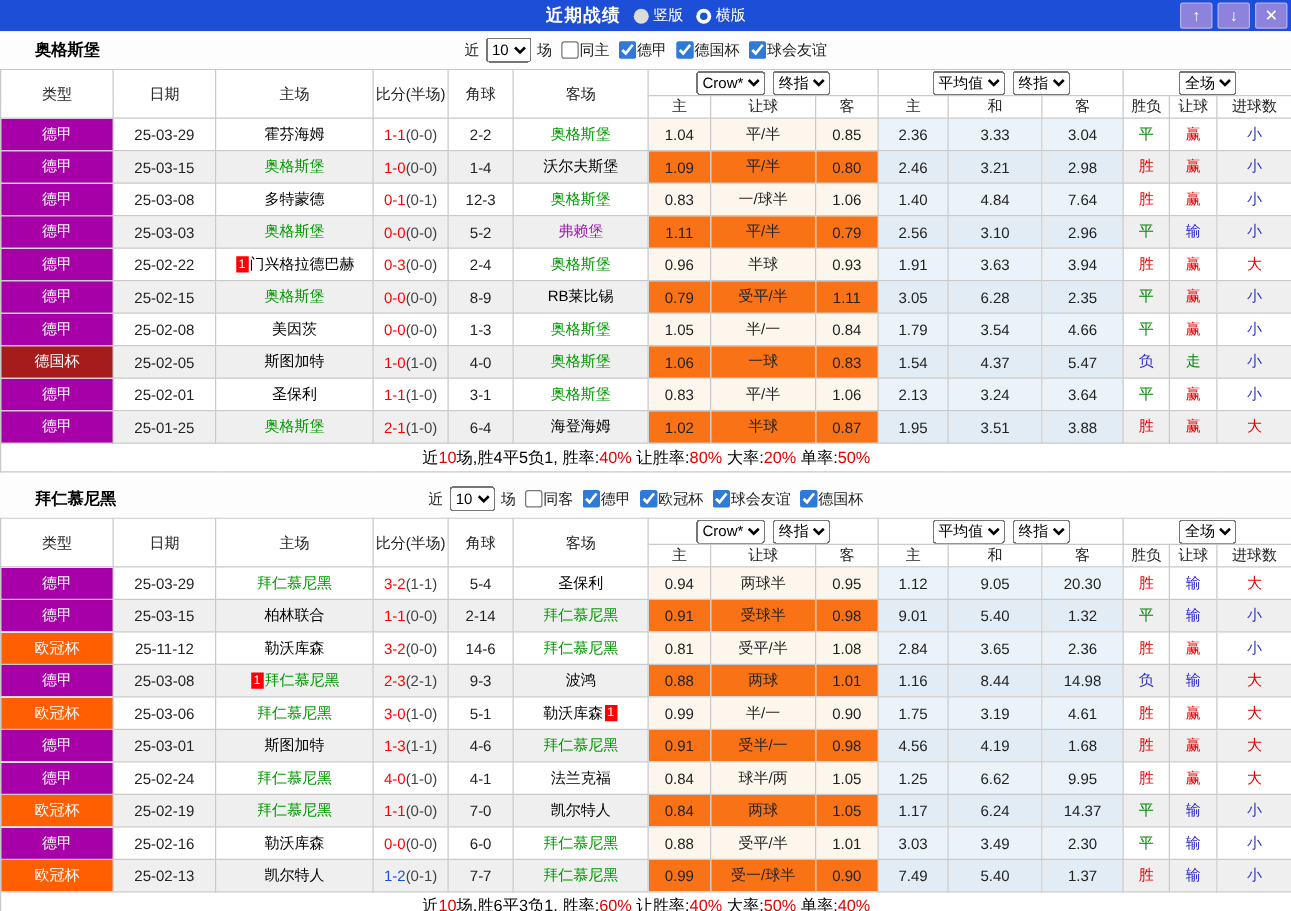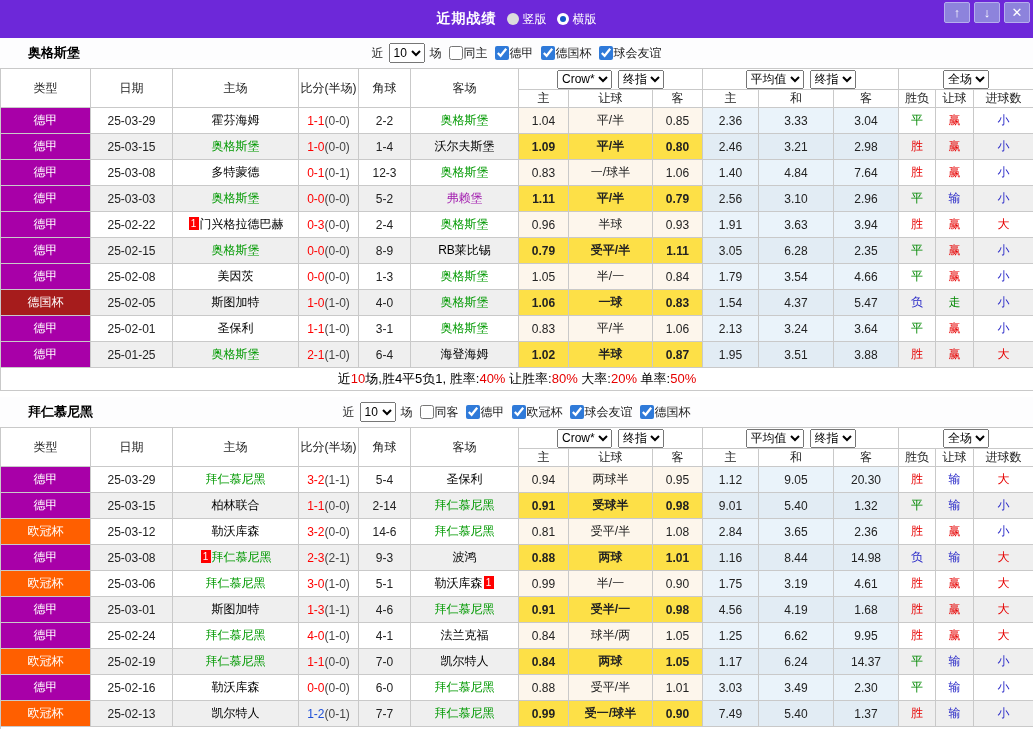--- a/index.html
+++ b/index.html
@@ -1,21 +1,21 @@
 <!DOCTYPE html>
 <html><head>
 <meta charset="utf-8">
 <style>
   * { box-sizing: border-box; }
   body {
     margin: 0; width: 1033px; background: #fff; color: #222;
     font-family: "Liberation Sans", "DejaVu Sans", sans-serif; font-size: 12px;
   }
   .titlebar {
-    height: 38px; background: #6d28d9; color: #fff;
+    height: 25px; background: #1d4ed8; color: #fff;
     display: flex; align-items: center; position: relative;
   }
   .tb-center { flex: 1; display: flex; justify-content: center; align-items: center; gap: 10px; }
   .tb-title { font-weight: bold; font-size: 14px; letter-spacing: 1px; }
   .radio-opt { display: inline-flex; align-items: center; gap: 4px; cursor: pointer; font-size: 12px; }
   .radio-circle { width: 12px; height: 12px; border-radius: 50%; background: #dcdcdc; display: inline-block; }
   .radio-circle.sel { background: #fff; position: relative; }
   .radio-circle.sel::after {
     content: ""; position: absolute; left: 3px; top: 3px;
     width: 6px; height: 6px; border-radius: 50%; background: #1458c8;
@@ -33,21 +33,21 @@
   .cb { display: inline-flex; align-items: center; cursor: pointer; }
   .cb input { width: 14px; height: 14px; margin: 0 1px 0 4px; accent-color: #2f7ad9; }
   table { border-collapse: collapse; table-layout: fixed; width: 1033px; }
   td { border: 1px solid #c9c9c9; text-align: center; padding: 0; height: 26px; overflow: hidden; white-space: nowrap; }
   thead td { height: 21px; background: #fff; }
   .hdr-sub td { height: 18px; }
   .grp select { height: 19px; font-size: 12px; font-family: inherit; margin: 0 3px; vertical-align: middle; }
   tr.even td.plain { background: #efefef; }
   tr.odd td.plain { background: #ffffff; }
   td.c-crow { background: #fdf6ec; }
-  tr.even td.c-crow { background: #fde047; font-weight: bold; }
+  tr.even td.c-crow { background: #f97316; }
   td.c-avg { background: #eaf3fa; }
   tr.even td.c-avg { background: #e2ecf4; }
   td.type-badge { color: #fff; }
   .ht-part { color: #444; }
   .rc-badge {
     display: inline-block; background: #ff0000; color: #fff; font-size: 10px;
     width: 10px; height: 13px; line-height: 13px; vertical-align: 1px; margin: 0 1px;
   }
   .summary-cell { height: 23px; font-size: 13px; }
   .section2 { margin-top: 6px; }
@@ -426,21 +426,21 @@
               <td class="c-crow">0.98</td>
               <td class="c-avg">9.01</td>
               <td class="c-avg">5.40</td>
               <td class="c-avg">1.32</td>
               <td class="plain" style="color:#008800">平</td>
               <td class="plain" style="color:#2929c8">输</td>
               <td class="plain" style="color:#2929c8">小</td>
             </tr>
             <tr class="odd">
               <td class="type-badge" style="background:#ff5f00">欧冠杯</td>
-              <td class="plain">25-03-12</td>
+              <td class="plain">25-11-12</td>
               <td class="plain"><span style="color:#000">勒沃库森</span></td>
               <td class="plain"><span style="color:#ff0000">3-2</span><span class="ht-part">(0-0)</span></td>
               <td class="plain">14-6</td>
               <td class="plain"><span style="color:#009900">拜仁慕尼黑</span></td>
               <td class="c-crow">0.81</td>
               <td class="c-crow">受平/半</td>
               <td class="c-crow">1.08</td>
               <td class="c-avg">2.84</td>
               <td class="c-avg">3.65</td>
               <td class="c-avg">2.36</td>

